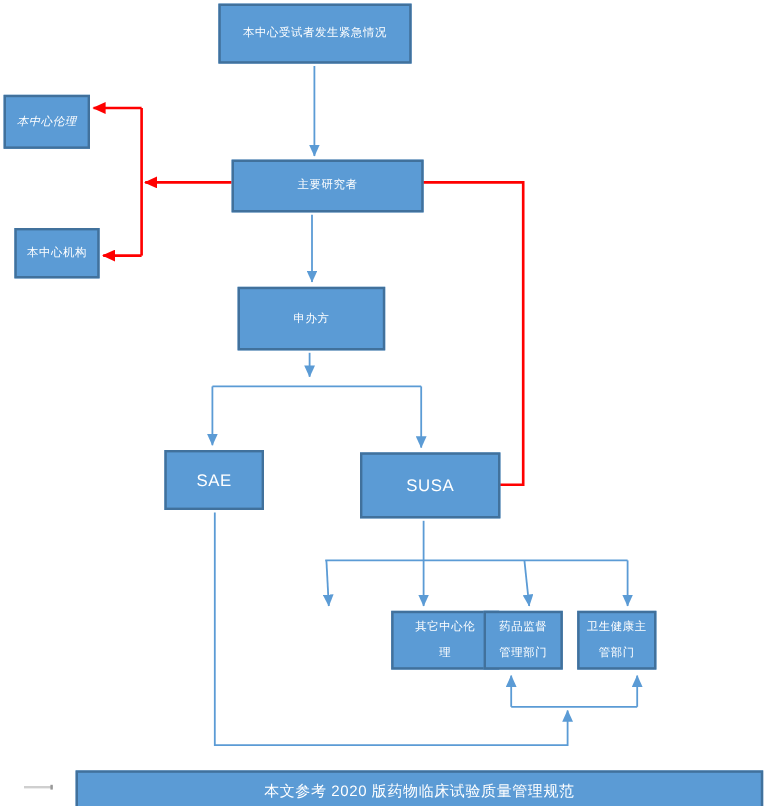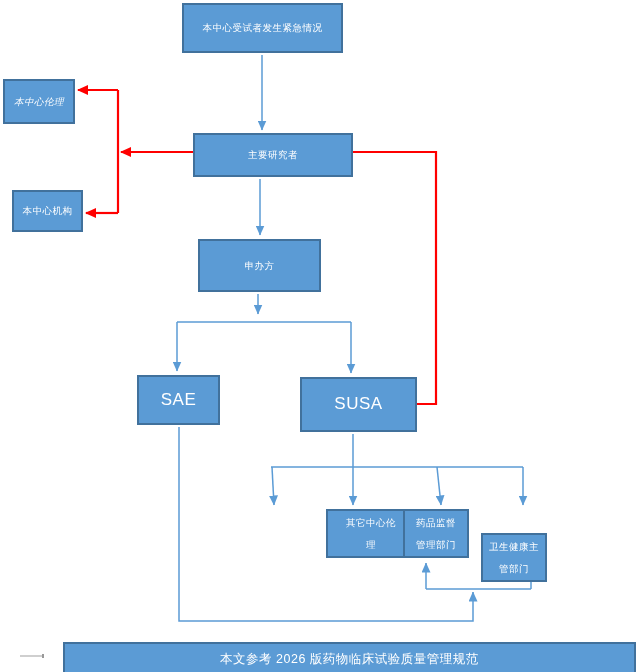--- a/index.html
+++ b/index.html
@@ -21,21 +21,21 @@
     border:2px solid var(--box-border,#41719C);
     box-sizing:border-box;
     color:var(--text,#fff);
     display:flex;align-items:center;justify-content:center;
     text-align:center;
     font-size:9.5px;
     line-height:2.3;
     white-space:pre-line;
     letter-spacing:0.5px;
   }
-  .node.latin{font-size:17px;letter-spacing:0.5px;line-height:1.2;}
+  .node.latin{font-size:14px;letter-spacing:0.5px;line-height:1.2;}
   #footer-banner{
     position:absolute;
     left:63px;top:642px;width:573px;height:34px;
     background:var(--box-fill,#5B9BD5);
     border:2px solid var(--box-border,#41719C);
     box-sizing:border-box;
     color:var(--text,#fff);
     display:flex;align-items:center;justify-content:center;
     font-size:12.5px;
     letter-spacing:0.5px;
@@ -119,24 +119,24 @@
   <div class="node" style="left:326px;top:509px;width:90px;height:49px;align-items:center;">
     <span>其它中心伦
 理</span>
   </div>
 
   <div class="node" style="left:403px;top:509px;width:66px;height:49px;">
     <span>药品监督
 管理部门</span>
   </div>
 
-  <div class="node" style="left:481px;top:509px;width:66px;height:49px;margin-top:24px;">
+  <div class="node" style="left:481px;top:509px;width:66px;height:49px;">
     <span>卫生健康主
 管部门</span>
   </div>
 
   <div id="footer-banner">
-    <span>本文参考 2026 版药物临床试验质量管理规范</span>
+    <span>本文参考 2020 版药物临床试验质量管理规范</span>
   </div>
 
   <div id="scroll-artifact"></div>
 
 </div>
 
 </body></html>

